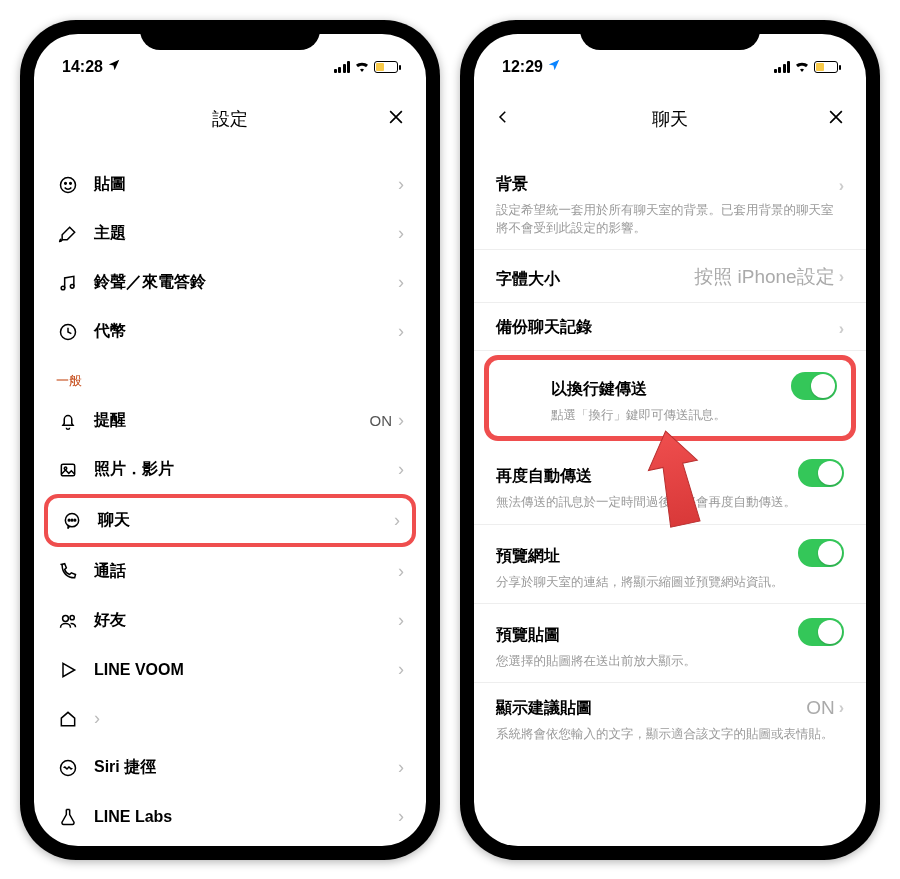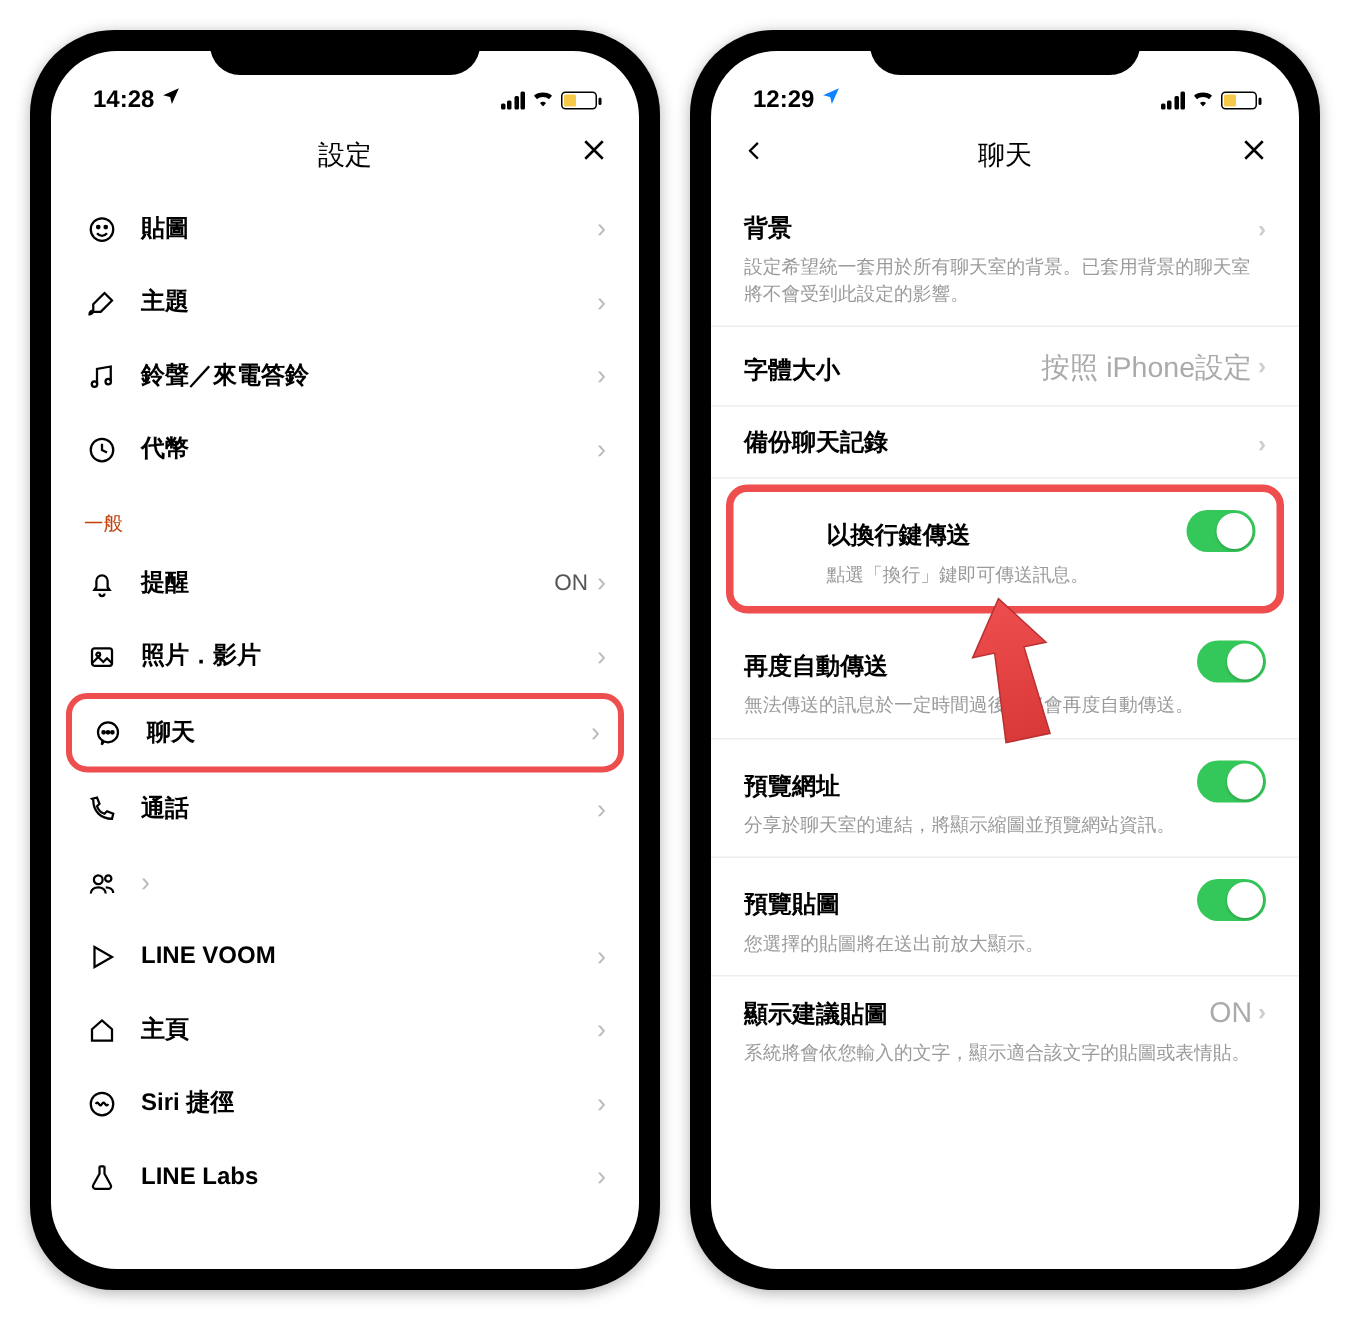--- a/index.html
+++ b/index.html
@@ -33,20 +33,21 @@
   }
   .screen {
     width: 100%;
     height: 100%;
     background: #fff;
     border-radius: 44px;
     overflow: hidden;
     position: relative;
     display:flex;
     flex-direction:column;
+    gap:16px;
   }
   .status-bar {
     height: 44px;
     display:flex;
     justify-content:space-between;
     align-items:flex-end;
     padding: 0 28px 2px 28px;
     font-weight:600;
     font-size:16px;
   }
@@ -331,38 +332,38 @@
       </div>
       <div class="row">
         <span class="icon-slot">
             <svg width="20" height="20" viewBox="0 0 24 24" fill="none" stroke="#000" stroke-width="1.8">
               <circle cx="9" cy="9" r="3.5"></circle>
               <path d="M3 20c0-3 3-5 6-5s6 2 6 5"></path>
               <circle cx="17" cy="8" r="2.5"></circle>
               <path d="M15 15c3 0 6 1.5 6 4.5"></path>
             </svg>
           </span>
+        <span class="label">好友</span>
         <span class="chev">›</span>
       </div>
       <div class="row">
         <span class="icon-slot">
             <svg width="20" height="20" viewBox="0 0 24 24" fill="none" stroke="#000" stroke-width="1.8">
               <path d="M6 4l14 8-14 8V4z"></path>
             </svg>
           </span>
         <span class="label">LINE VOOM</span>
         <span class="chev">›</span>
       </div>
       <div class="row">
         <span class="icon-slot">
             <svg width="20" height="20" viewBox="0 0 24 24" fill="none" stroke="#000" stroke-width="1.8">
               <path d="M4 11l8-7 8 7v9H4z"></path>
             </svg>
           </span>
-        <span class="label">主頁</span>
         <span class="chev">›</span>
       </div>
       <div class="row">
         <span class="icon-slot">
             <svg width="20" height="20" viewBox="0 0 24 24" fill="none" stroke="#000" stroke-width="1.8">
               <circle cx="12" cy="12" r="9"></circle>
               <path d="M7 12c2-4 3 4 5 0s3 4 5 0"></path>
             </svg>
           </span>
         <span class="label">Siri 捷徑</span>

